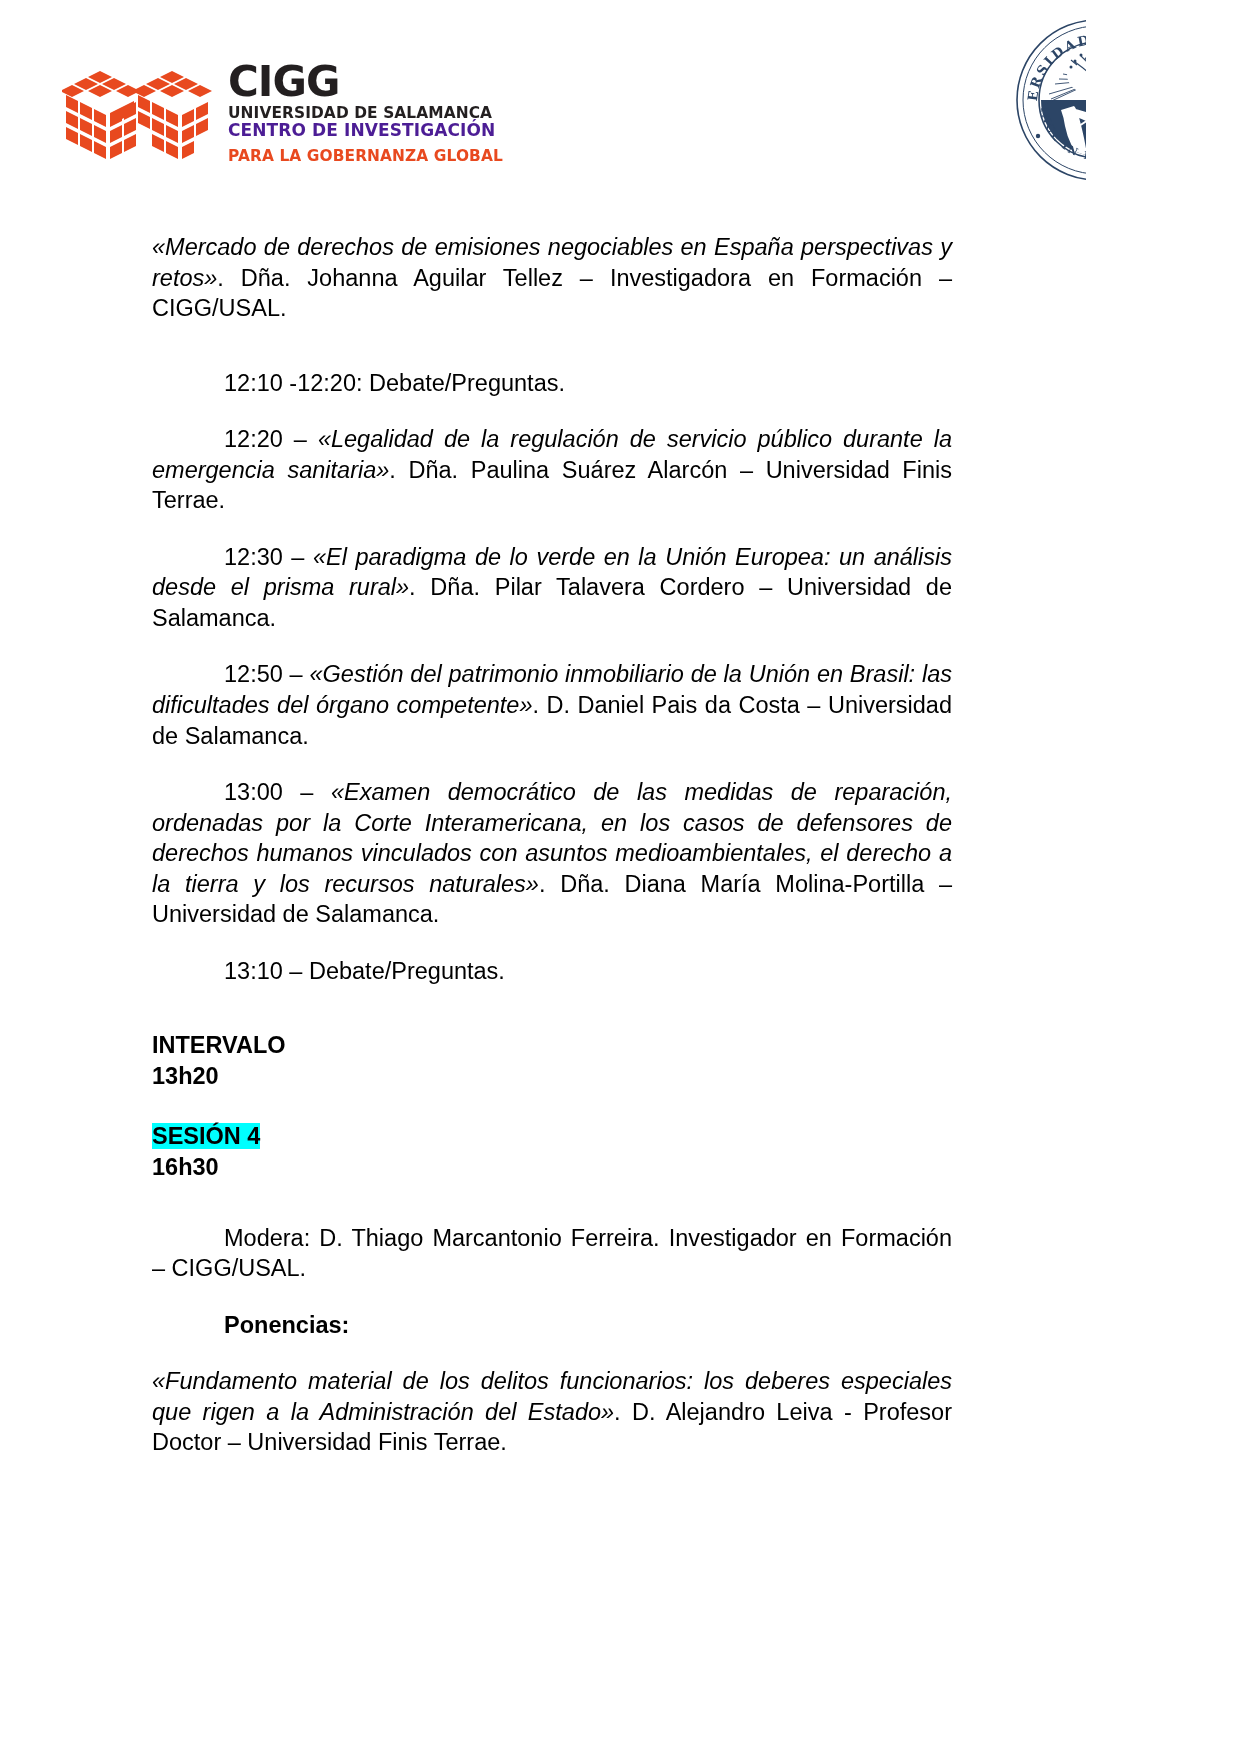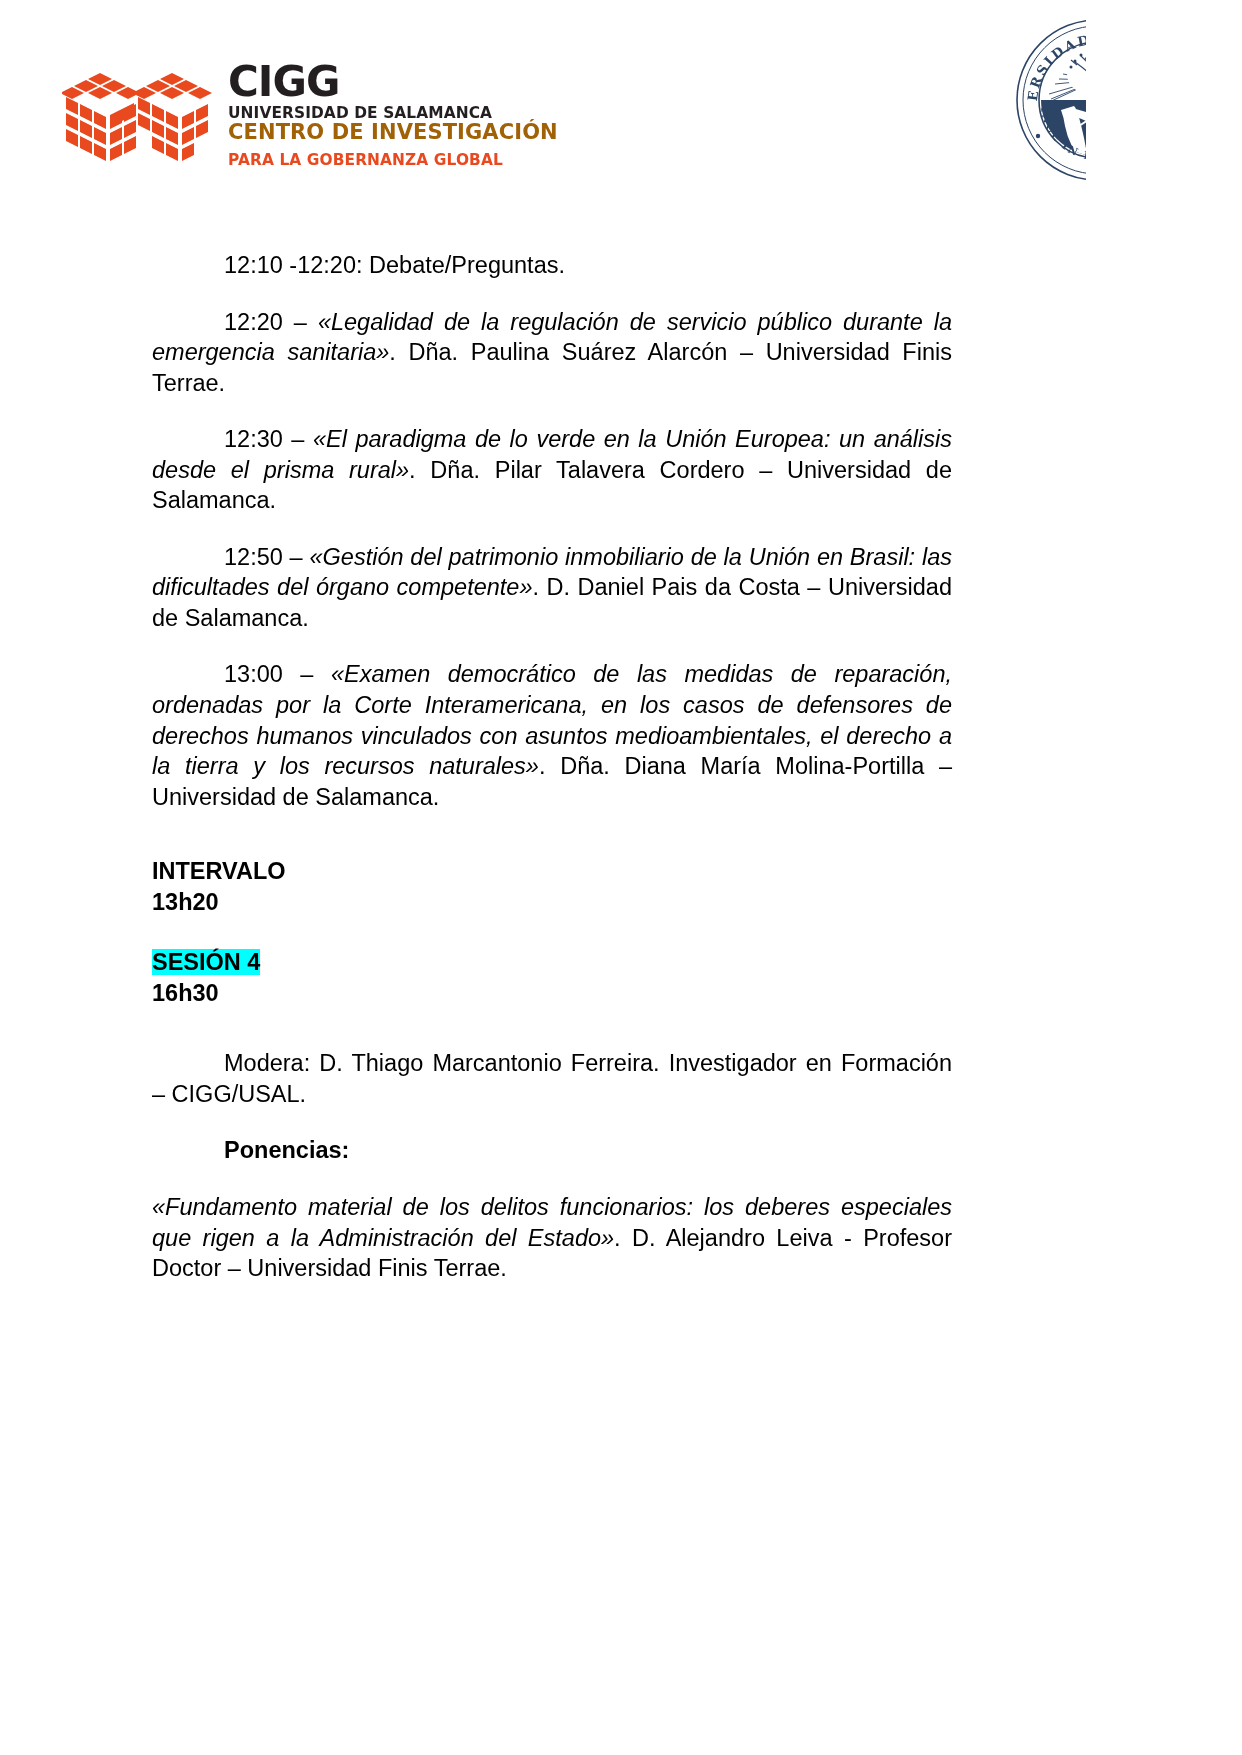--- a/index.html
+++ b/index.html
@@ -58,23 +58,23 @@
     font-family: "DejaVu Sans", sans-serif;
     font-weight: bold;
     font-size: 15.4px;
     letter-spacing: 0.1px;
     color: #231f20;
     margin-top: 4px;
   }
   .cigg-sub2 {
     font-family: "DejaVu Sans", sans-serif;
     font-weight: bold;
-    font-size: 21px;
+    font-size: 17px;
     letter-spacing: 0.1px;
-    color: #a16207;
+    color: #4c1d95;
     margin-top: 1px;
   }
   .cigg-sub3 {
     font-family: "DejaVu Sans", sans-serif;
     font-weight: bold;
     font-size: 15.4px;
     letter-spacing: 0.1px;
     color: #e8491f;
     margin-top: 10px;
   }
@@ -310,35 +310,37 @@
           <textPath href="#arcBot" startOffset="50%" text-anchor="middle">VINCE IN BONO MALVM</textPath>
         </text>
         <circle cx="23" cy="118" r="2.2" fill="#2c4566"></circle>
         <circle cx="141" cy="118" r="2.2" fill="#2c4566"></circle>
       </svg>
     </div>
   </div>
 
   <div class="doc-body">
 
+    <p class="para noindent"><span class="it">«Mercado de derechos de emisiones negociables en España perspectivas y retos»</span><span>. Dña. Johanna Aguilar Tellez – Investigadora en Formación – CIGG/USAL.</span></p>
 
     <div class="gap-sm"></div>
 
     <p class="para indent">12:10 -12:20: Debate/Preguntas.</p>
 
 
     <p class="para indent"><span>12:20 – </span><span class="it">«Legalidad de la regulación de servicio público durante la emergencia sanitaria»</span><span>. Dña. Paulina Suárez Alarcón – Universidad Finis Terrae.</span></p>
 
     <p class="para indent"><span>12:30 – </span><span class="it">«El paradigma de lo verde en la Unión Europea: un análisis desde el prisma rural»</span><span>. Dña. Pilar Talavera Cordero – Universidad de Salamanca.</span></p>
 
 
     <p class="para indent"><span>12:50 – </span><span class="it">«Gestión del patrimonio inmobiliario de la Unión en Brasil: las dificultades del órgano competente»</span><span>. D. Daniel Pais da Costa – Universidad de Salamanca.</span></p>
 
     <p class="para indent"><span>13:00 – </span><span class="it">«Examen democrático de las medidas de reparación, ordenadas por la Corte Interamericana, en los casos de defensores de derechos humanos vinculados con asuntos medioambientales, el derecho a la tierra y los recursos naturales»</span><span>. Dña. Diana María Molina-Portilla – Universidad de Salamanca.</span></p>
 
+    <p class="para indent">13:10 – Debate/Preguntas.</p>
 
     <div class="gap-sm"></div>
 
     <p class="block-left">INTERVALO</p>
     <p class="block-left">13h20</p>
 
     <div class="gap-md"></div>
 
     <p class="block-left"><span class="hl">SESIÓN 4</span></p>
     <p class="block-left">16h30</p>

